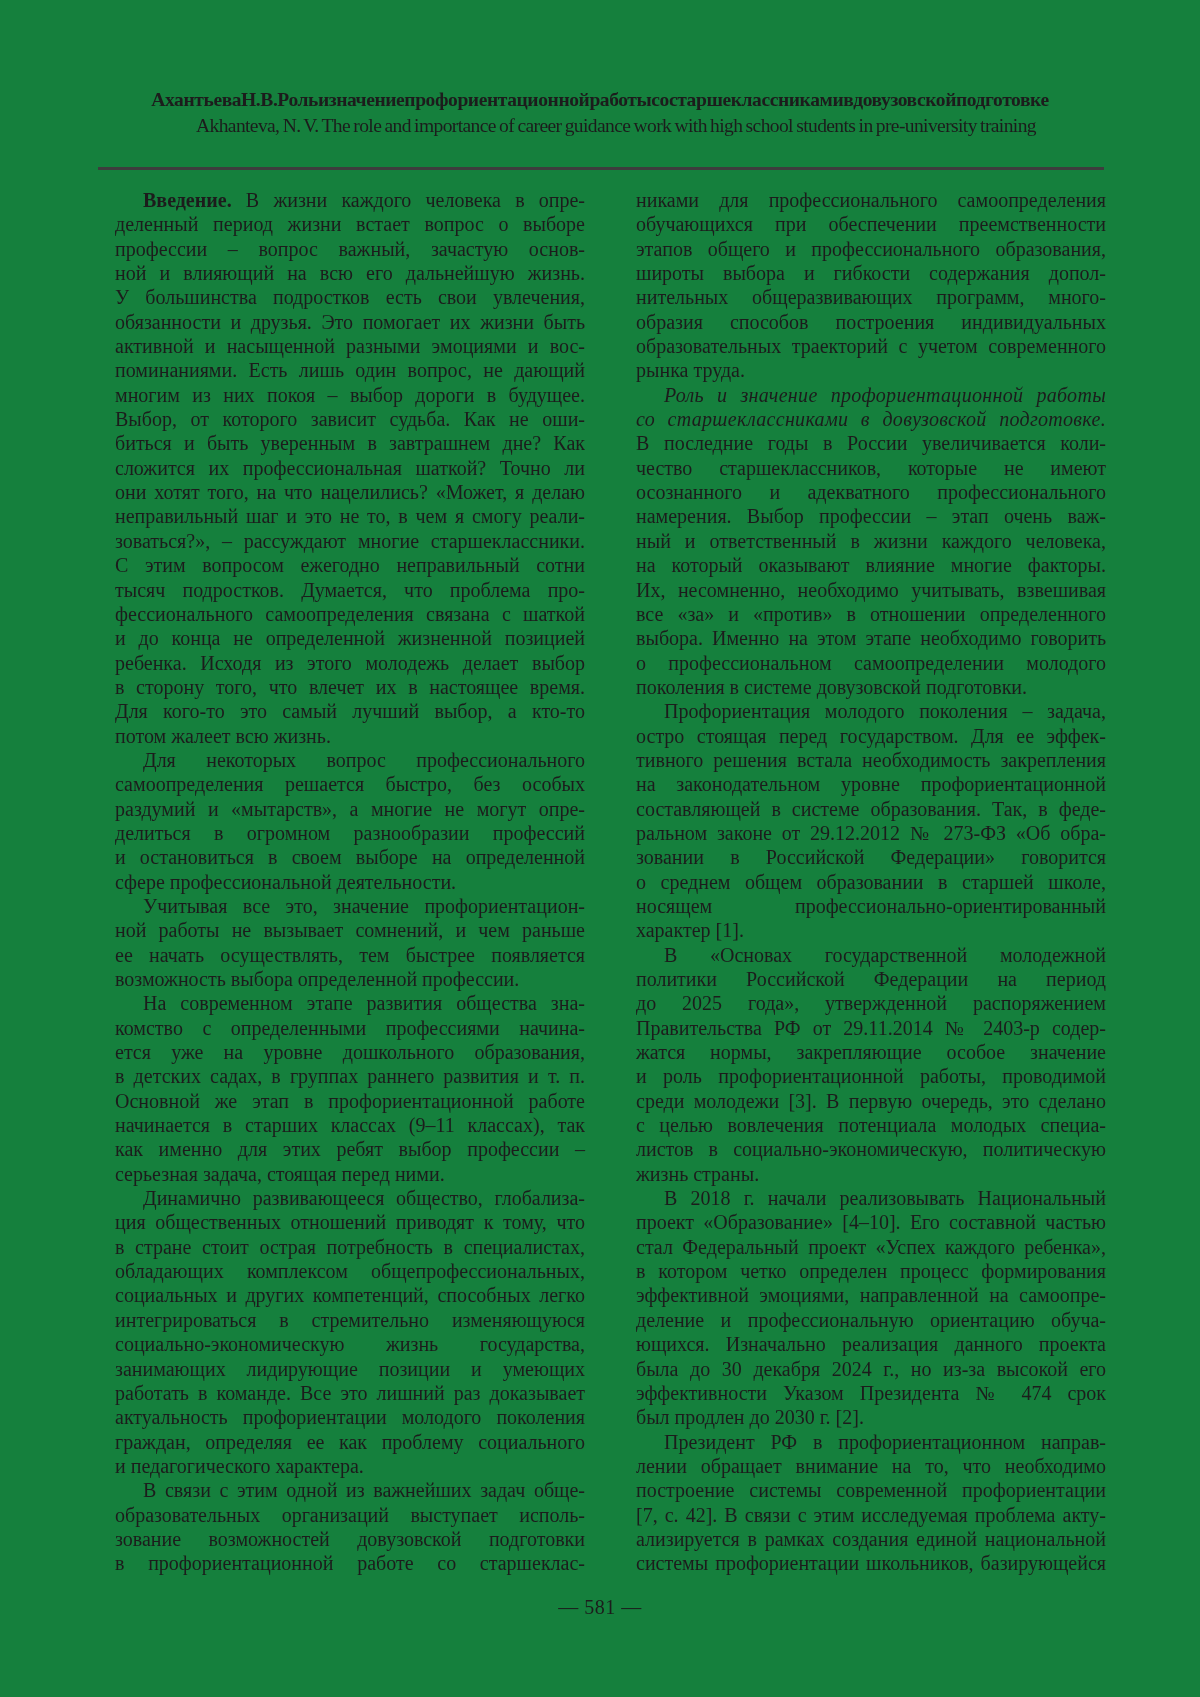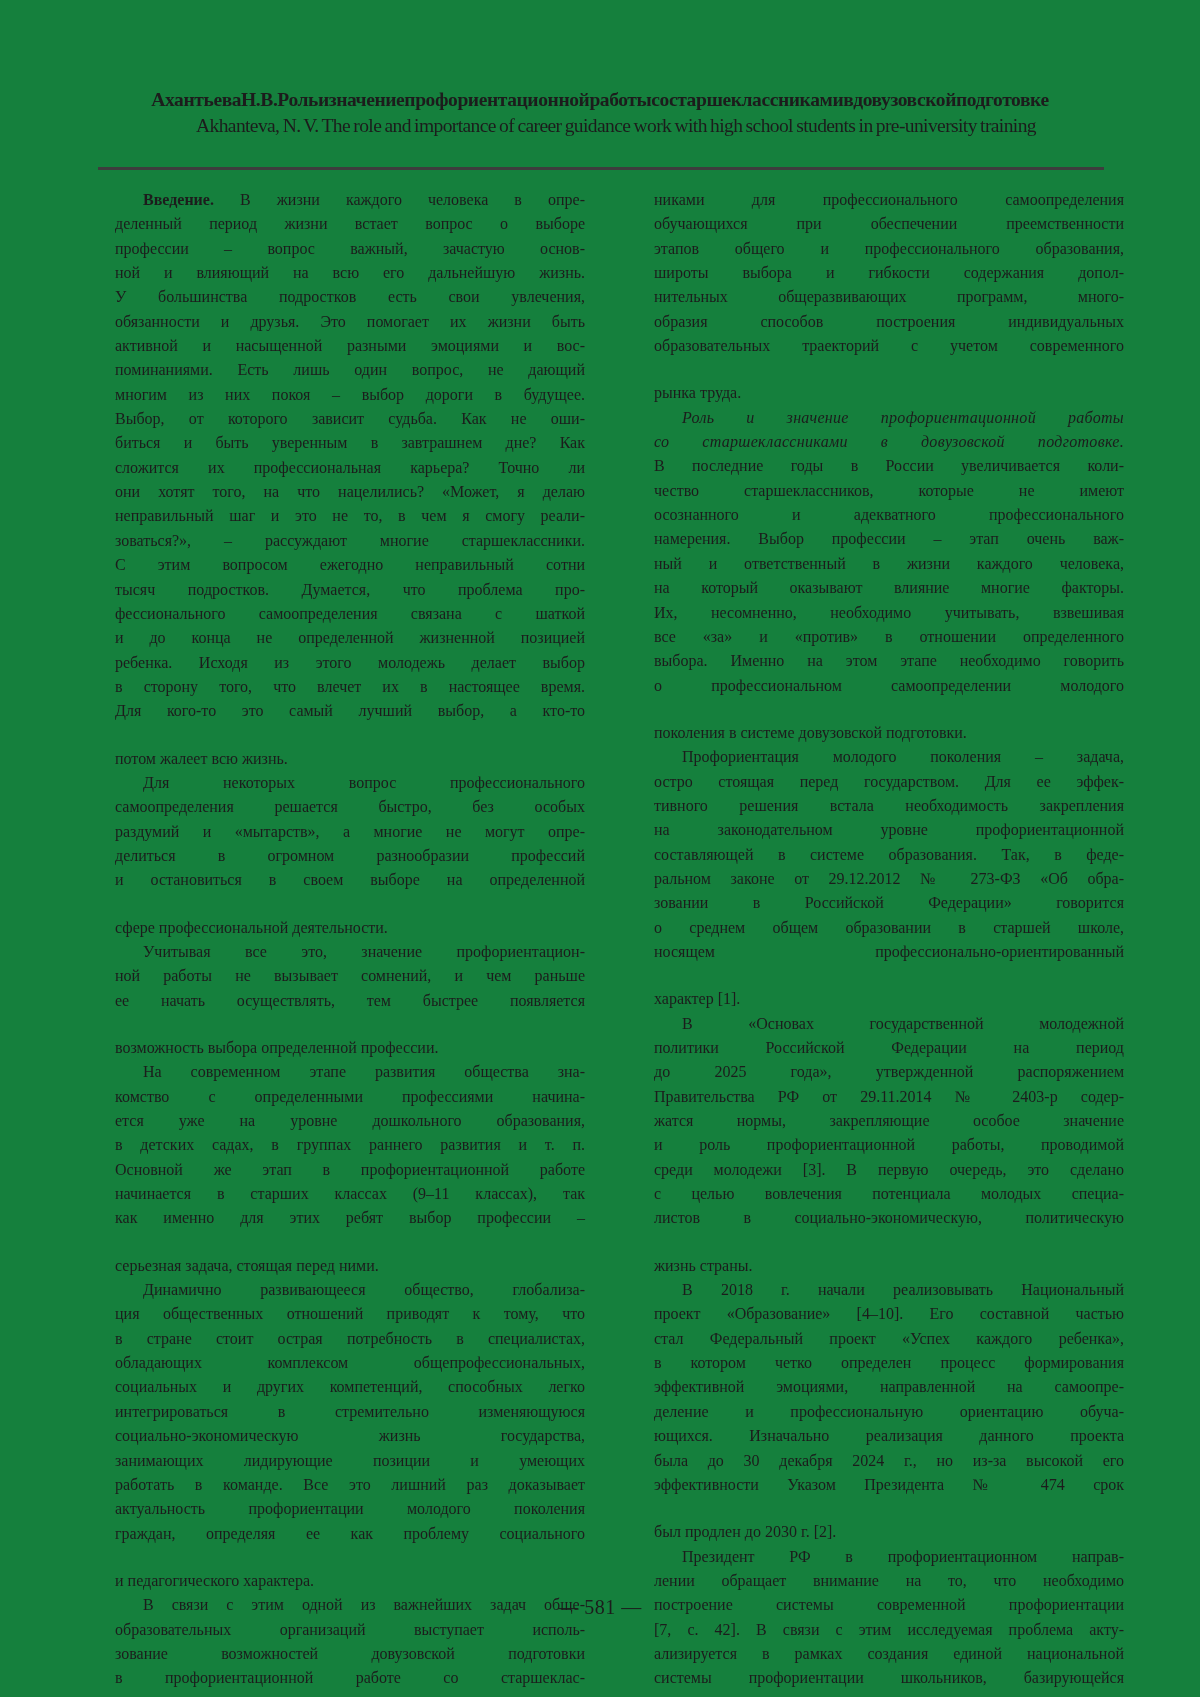--- a/index.html
+++ b/index.html
@@ -32,33 +32,33 @@
   .rule {
     position: absolute;
     top: 167px; left: 98px;
     width: 1006px; height: 3px;
     background: #3d3d3d;
   }
   .col {
     position: absolute;
     top: 188px;
     width: 470px;
-    font-size: 16px;
+    font-size: 20px;
     line-height: 24.35px;
   }
   .col-left  { left: 115px; }
-  .col-right { left: 654px; }
+  .col-right { left: 636px; }
   .para { margin: 0; padding: 0; }
   .line {
     text-align: justify;
     text-align-last: justify;
     height: 24.35px;
   }
   .line.indent { padding-left: 28px; }
-  .line.lastline { text-align-last: left; margin-top: 23px; }
+  .line.lastline { text-align-last: left; }
   .line.italic { font-style: italic; letter-spacing: 0.3px; }
   .lead { font-weight: bold; }
   .page-number {
     position: absolute;
     top: 1596px; left: 0; width: 100%;
     text-align: center;
     font-size: 20px;
     letter-spacing: 0.5px;
   }
 </style>
@@ -76,21 +76,21 @@
         <div class="line">деленный период жизни встает вопрос о выборе</div>
         <div class="line">профессии – вопрос важный, зачастую основ-</div>
         <div class="line">ной и влияющий на всю его дальнейшую жизнь.</div>
         <div class="line">У большинства подростков есть свои увлечения,</div>
         <div class="line">обязанности и друзья. Это помогает их жизни быть</div>
         <div class="line">активной и насыщенной разными эмоциями и вос-</div>
         <div class="line">поминаниями. Есть лишь один вопрос, не дающий</div>
         <div class="line">многим из них покоя – выбор дороги в будущее.</div>
         <div class="line">Выбор, от которого зависит судьба. Как не оши-</div>
         <div class="line">биться и быть уверенным в завтрашнем дне? Как</div>
-        <div class="line">сложится их профессиональная карьера? Точно ли</div>
+        <div class="line">сложится их профессиональная шаткой? Точно ли</div>
         <div class="line">они хотят того, на что нацелились? «Может, я делаю</div>
         <div class="line">неправильный шаг и это не то, в чем я смогу реали-</div>
         <div class="line">зоваться?», – рассуждают многие старшеклассники.</div>
         <div class="line">С этим вопросом ежегодно неправильный сотни</div>
         <div class="line">тысяч подростков. Думается, что проблема про-</div>
         <div class="line">фессионального самоопределения связана с шаткой</div>
         <div class="line">и до конца не определенной жизненной позицией</div>
         <div class="line">ребенка. Исходя из этого молодежь делает выбор</div>
         <div class="line">в сторону того, что влечет их в настоящее время.</div>
         <div class="line">Для кого-то это самый лучший выбор, а кто-то</div>

